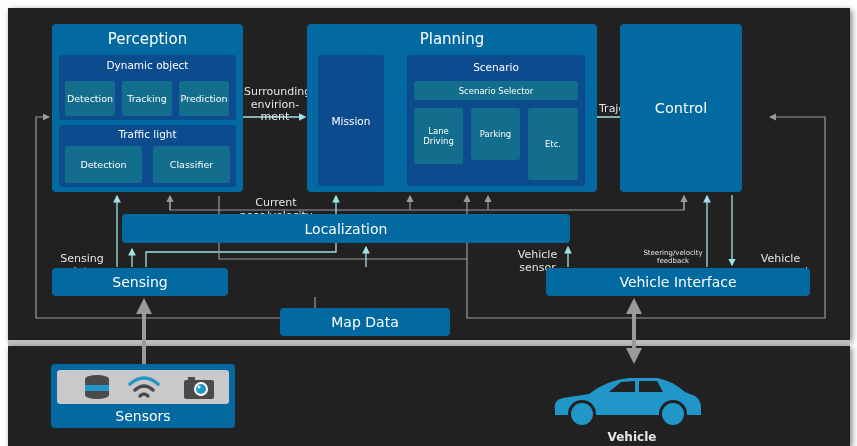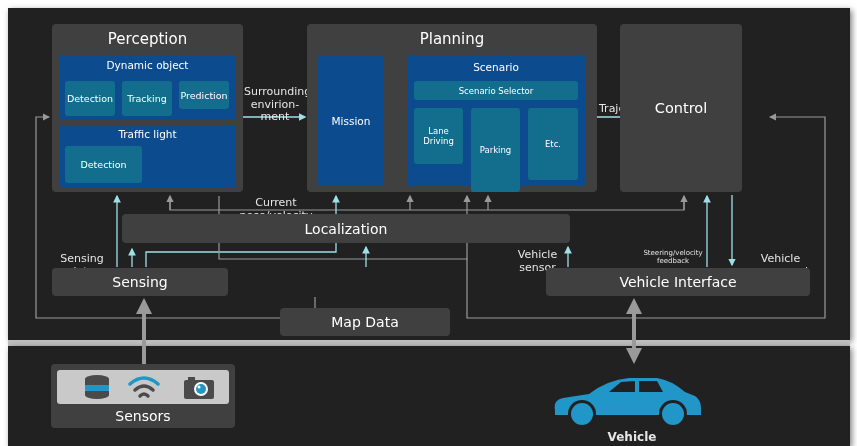--- a/index.html
+++ b/index.html
@@ -1,20 +1,20 @@
 <!DOCTYPE html>
 <html><head>
 <meta charset="utf-8">
 <style>
   html,body{margin:0;padding:0;background:#ffffff;}
   body{width:857px;height:446px;position:relative;overflow:hidden;font-family:"DejaVu Sans","Liberation Sans",sans-serif;}
   .frame{position:absolute;left:8px;top:8px;width:842px;height:332px;background:#212121;box-shadow:2px 2px 6px rgba(0,0,0,.5);}
   .frame2{position:absolute;left:8px;top:346px;width:842px;height:100px;background:#212121;box-shadow:2px 2px 6px rgba(0,0,0,.5);}
   .sep{position:absolute;left:8px;top:340px;width:842px;height:6px;background:#bfbfbf;}
-  .box{position:absolute;background:#404040;border-radius:4px;color:#fff;box-sizing:border-box;}
+  .box{position:absolute;background:#0369a1;border-radius:4px;color:#fff;box-sizing:border-box;}
   .dark{position:absolute;background:#0d4b8f;border-radius:3px;color:#fff;box-sizing:border-box;}
   .teal{position:absolute;background:#136d8c;border-radius:3px;color:#fff;display:flex;align-items:center;justify-content:center;text-align:center;font-size:9.5px;box-sizing:border-box;}
   .title{position:absolute;left:0;right:0;text-align:center;}
   .lbl{position:absolute;color:#e6e6e6;font-size:11px;text-align:center;line-height:1.15;}
   .center{display:flex;align-items:center;justify-content:center;}
   svg.wires{position:absolute;left:0;top:0;}
 </style>
 </head>
 <body>
 
@@ -70,25 +70,26 @@
   <line x1="634" y1="336" x2="634" y2="302" stroke="#9a9a9a" stroke-width="4" marker-end="url(#abig)"></line>
   <line x1="634" y1="330" x2="634" y2="360" stroke="#9a9a9a" stroke-width="4" marker-end="url(#abig)"></line>
 </svg>
 
 <div class="box" style="left:52px;top:24px;width:191px;height:168px;">
   <div class="title" style="top:6px;font-size:15px;">Perception</div>
   <div class="dark" style="left:7px;top:31px;width:177px;height:65px;">
     <div class="title" style="top:4px;font-size:10.5px;">Dynamic object</div>
     <div class="teal" style="left:6px;top:26px;width:50px;height:35px;">Detection</div>
     <div class="teal" style="left:63px;top:26px;width:50px;height:35px;">Tracking</div>
-    <div class="teal" style="left:120px;top:26px;width:50px;height:28px;">Prediction</div>
+    <div class="teal" style="left:120px;top:26px;width:50px;height:35px;">Prediction</div>
   </div>
   <div class="dark" style="left:7px;top:101px;width:177px;height:62px;">
     <div class="title" style="top:3px;font-size:10.5px;">Traffic light</div>
     <div class="teal" style="left:6px;top:21px;width:77px;height:37px;">Detection</div>
+    <div class="teal" style="left:94px;top:21px;width:77px;height:37px;">Classifier</div>
   </div>
 </div>
 
 <div class="lbl" style="left:244px;top:86px;width:62px;white-space:pre-line;">Surrounding
 envirion-
 ment</div>
 <div class="lbl" style="left:599px;top:103px;width:52px;">Trajectory</div>
 <div class="lbl" style="left:225px;top:197px;width:102px;">Current pose/velocity</div>
 <div class="lbl" style="left:50px;top:253px;width:64px;">Sensing data</div>
 <div class="lbl" style="left:515px;top:249px;width:45px;white-space:pre-line;">Vehicle
@@ -98,21 +99,21 @@
 <div class="lbl" style="left:738px;top:253px;width:85px;">Vehicle command</div>
 
 <div class="box" style="left:307px;top:24px;width:290px;height:168px;">
   <div class="title" style="top:6px;font-size:15px;">Planning</div>
   <div class="dark center" style="left:11px;top:31px;width:66px;height:131px;font-size:10.5px;">Mission</div>
   <div class="dark" style="left:100px;top:31px;width:178px;height:131px;">
     <div class="title" style="top:6px;font-size:10.5px;">Scenario</div>
     <div class="teal" style="left:7px;top:26px;width:164px;height:19px;font-size:8.5px;">Scenario Selector</div>
     <div class="teal" style="left:7px;top:53px;width:49px;height:56px;white-space:pre-line;font-size:8.5px;">Lane
 Driving</div>
-    <div class="teal" style="left:64px;top:53px;width:49px;height:84px;font-size:8.5px;">Parking</div>
+    <div class="teal" style="left:64px;top:53px;width:49px;height:52px;font-size:8.5px;">Parking</div>
     <div class="teal" style="left:121px;top:53px;width:50px;height:72px;font-size:8.5px;">Etc.</div>
   </div>
 </div>
 
 <div class="box center" style="left:620px;top:24px;width:122px;height:168px;font-size:14.5px;">Control</div>
 
 <div class="box center" style="left:122px;top:214px;width:448px;height:29px;font-size:14px;">Localization</div>
 
 <div class="box center" style="left:52px;top:268px;width:176px;height:28px;font-size:14px;">Sensing</div>
 <div class="box center" style="left:280px;top:268px;width:170px;height:28px;font-size:14px;margin-top:40px;">Map Data</div>

